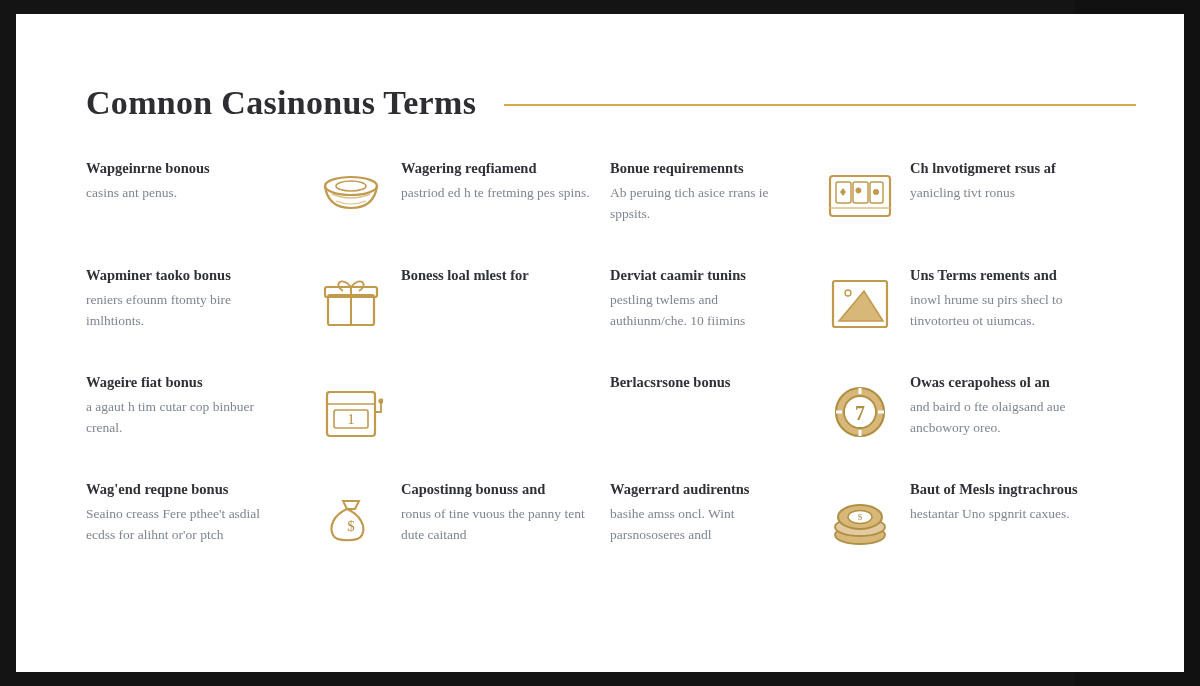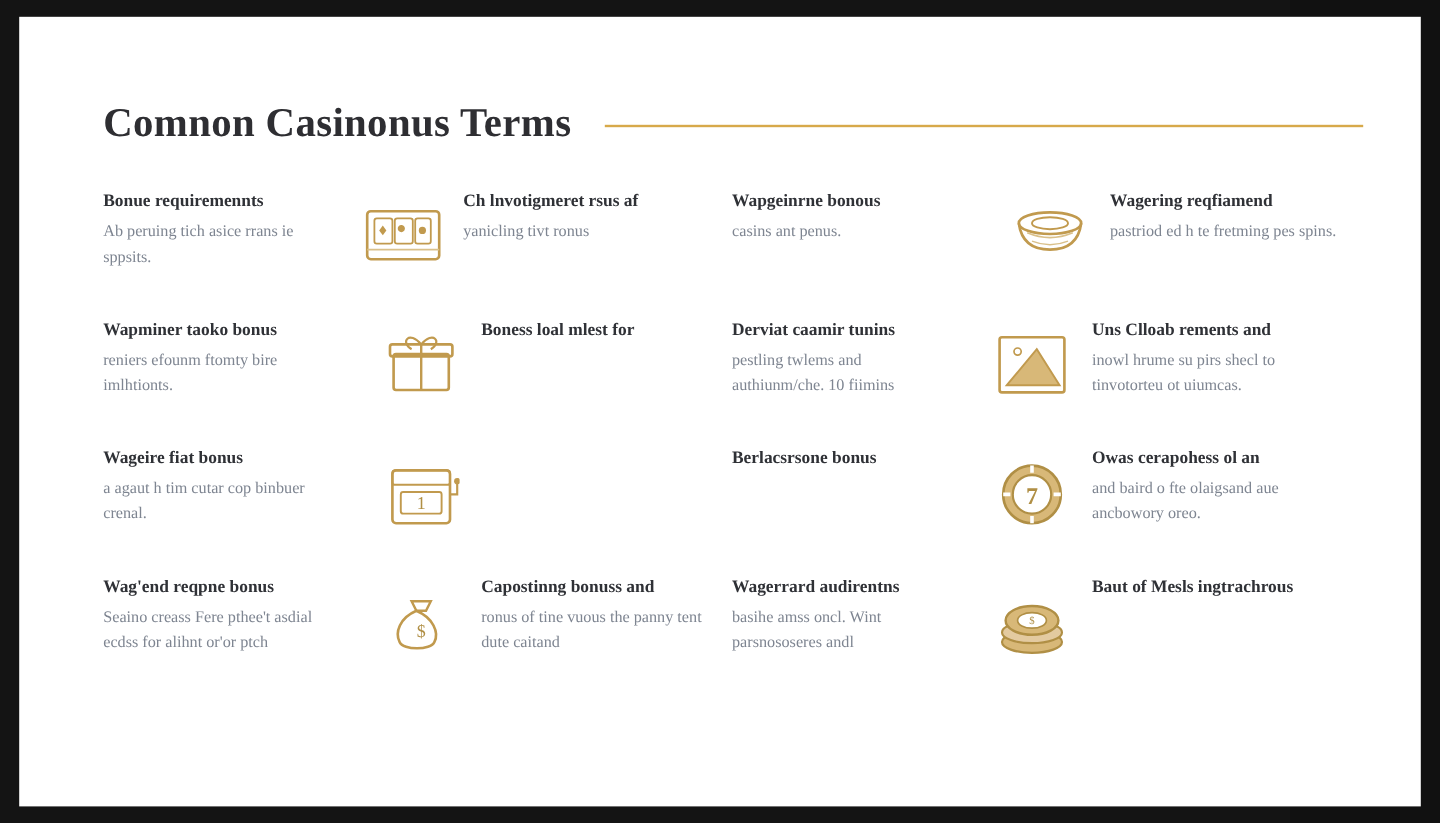--- a/index.html
+++ b/index.html
@@ -121,20 +121,39 @@
   <div class="card">
 
     <div class="header">
       <div class="title">Comnon Casinonus Terms</div>
       <div class="title-rule"></div>
     </div>
 
     <div class="grid">
 
       <div class="row">
+        <div class="half left">
+          <div class="txt">
+            <div class="term">Wapgeinrne bonous</div>
+            <div class="desc">casins ant penus.</div>
+          </div>
+          <div class="ico">
+            <svg width="74" height="56" viewBox="0 0 74 56">
+              <ellipse cx="37" cy="18" rx="26" ry="9" fill="none" stroke="#c19a4e" stroke-width="2.2"></ellipse>
+              <ellipse cx="37" cy="18" rx="15" ry="5" fill="none" stroke="#c19a4e" stroke-width="1.6"></ellipse>
+              <path d="M11 18 q3 22 26 22 q23 0 26 -22" fill="none" stroke="#c19a4e" stroke-width="2.2"></path>
+              <path d="M18 26 q19 8 38 0" fill="none" stroke="#d9c08a" stroke-width="1.4"></path>
+              <path d="M22 33 q15 6 30 0" fill="none" stroke="#d9c08a" stroke-width="1.2"></path>
+            </svg>
+          </div>
+          <div class="txt2">
+            <div class="term">Wagering reqfiamend</div>
+            <div class="desc">pastriod ed h te fretming pes spins.</div>
+          </div>
+        </div>
         <div class="half right">
           <div class="txt">
             <div class="term">Bonue requiremennts</div>
             <div class="desc">Ab peruing tich asice rrans ie sppsits.</div>
           </div>
           <div class="ico">
             <svg width="70" height="56" viewBox="0 0 70 56">
               <rect x="5" y="8" width="60" height="40" rx="3" fill="none" stroke="#c19a4e" stroke-width="2.2"></rect>
               <rect x="11" y="14" width="15" height="21" rx="2" fill="none" stroke="#c19a4e" stroke-width="1.5"></rect>
               <rect x="28" y="14" width="15" height="21" rx="2" fill="none" stroke="#c19a4e" stroke-width="1.5"></rect>
@@ -143,39 +162,20 @@
               <path d="M35 25 a3 3 0 1 1 1 -1 z" fill="#c19a4e"></path>
               <circle cx="51" cy="24" r="3" fill="#c19a4e"></circle>
               <path d="M5 40 h60" stroke="#d9c08a" stroke-width="1.4"></path>
             </svg>
           </div>
           <div class="txt2">
             <div class="term">Ch lnvotigmeret rsus af</div>
             <div class="desc">yanicling tivt ronus</div>
           </div>
         </div>
-        <div class="half left">
-          <div class="txt">
-            <div class="term">Wapgeinrne bonous</div>
-            <div class="desc">casins ant penus.</div>
-          </div>
-          <div class="ico">
-            <svg width="74" height="56" viewBox="0 0 74 56">
-              <ellipse cx="37" cy="18" rx="26" ry="9" fill="none" stroke="#c19a4e" stroke-width="2.2"></ellipse>
-              <ellipse cx="37" cy="18" rx="15" ry="5" fill="none" stroke="#c19a4e" stroke-width="1.6"></ellipse>
-              <path d="M11 18 q3 22 26 22 q23 0 26 -22" fill="none" stroke="#c19a4e" stroke-width="2.2"></path>
-              <path d="M18 26 q19 8 38 0" fill="none" stroke="#d9c08a" stroke-width="1.4"></path>
-              <path d="M22 33 q15 6 30 0" fill="none" stroke="#d9c08a" stroke-width="1.2"></path>
-            </svg>
-          </div>
-          <div class="txt2">
-            <div class="term">Wagering reqfiamend</div>
-            <div class="desc">pastriod ed h te fretming pes spins.</div>
-          </div>
-        </div>
       </div>
 
       <div class="row">
         <div class="half left">
           <div class="txt">
             <div class="term">Wapminer taoko bonus</div>
             <div class="desc">reniers efounm ftomty bire imlhtionts.</div>
           </div>
           <div class="ico">
             <svg width="64" height="60" viewBox="0 0 64 60">
@@ -196,21 +196,21 @@
             <div class="desc">pestling twlems and authiunm/che. 10 fiimins</div>
           </div>
           <div class="ico">
             <svg width="66" height="58" viewBox="0 0 66 58">
               <rect x="6" y="6" width="54" height="46" rx="2" fill="none" stroke="#c19a4e" stroke-width="2.2"></rect>
               <path d="M12 46 L37 16 L56 46 Z" fill="#d8b878" stroke="#c19a4e" stroke-width="1.6"></path>
               <circle cx="21" cy="18" r="3" fill="none" stroke="#c19a4e" stroke-width="1.4"></circle>
             </svg>
           </div>
           <div class="txt2">
-            <div class="term">Uns Clloab rements and</div>
+            <div class="term">Uns Terms rements and</div>
             <div class="desc">inowl hrume su pirs shecl to tinvotorteu ot uiumcas.</div>
           </div>
         </div>
       </div>
 
       <div class="row">
         <div class="half left">
           <div class="txt">
             <div class="term">Wageire fiat bonus</div>
             <div class="desc">a agaut h tim cutar cop binbuer crenal.</div>
@@ -274,19 +274,20 @@
             <svg width="64" height="60" viewBox="0 0 64 60">
               <ellipse cx="32" cy="46" rx="25" ry="9" fill="#d8b878" stroke="#b08f45" stroke-width="1.8"></ellipse>
               <ellipse cx="32" cy="38" rx="25" ry="9" fill="#e3caa0" stroke="#b08f45" stroke-width="1.8"></ellipse>
               <ellipse cx="32" cy="28" rx="22" ry="12" fill="#d8b878" stroke="#b08f45" stroke-width="2"></ellipse>
               <ellipse cx="32" cy="28" rx="12" ry="6.5" fill="#ffffff" stroke="#b08f45" stroke-width="1.4"></ellipse>
               <text x="32" y="31" font-family="Liberation Serif, serif" font-size="9" fill="#b08f45" text-anchor="middle">$</text>
             </svg>
           </div>
           <div class="txt2">
             <div class="term">Baut of Mesls ingtrachrous</div>
+            <div class="desc">hestantar Uno spgnrit caxues.</div>
           </div>
         </div>
       </div>
 
     </div>
   </div>
 </div>
 
 </body></html>

